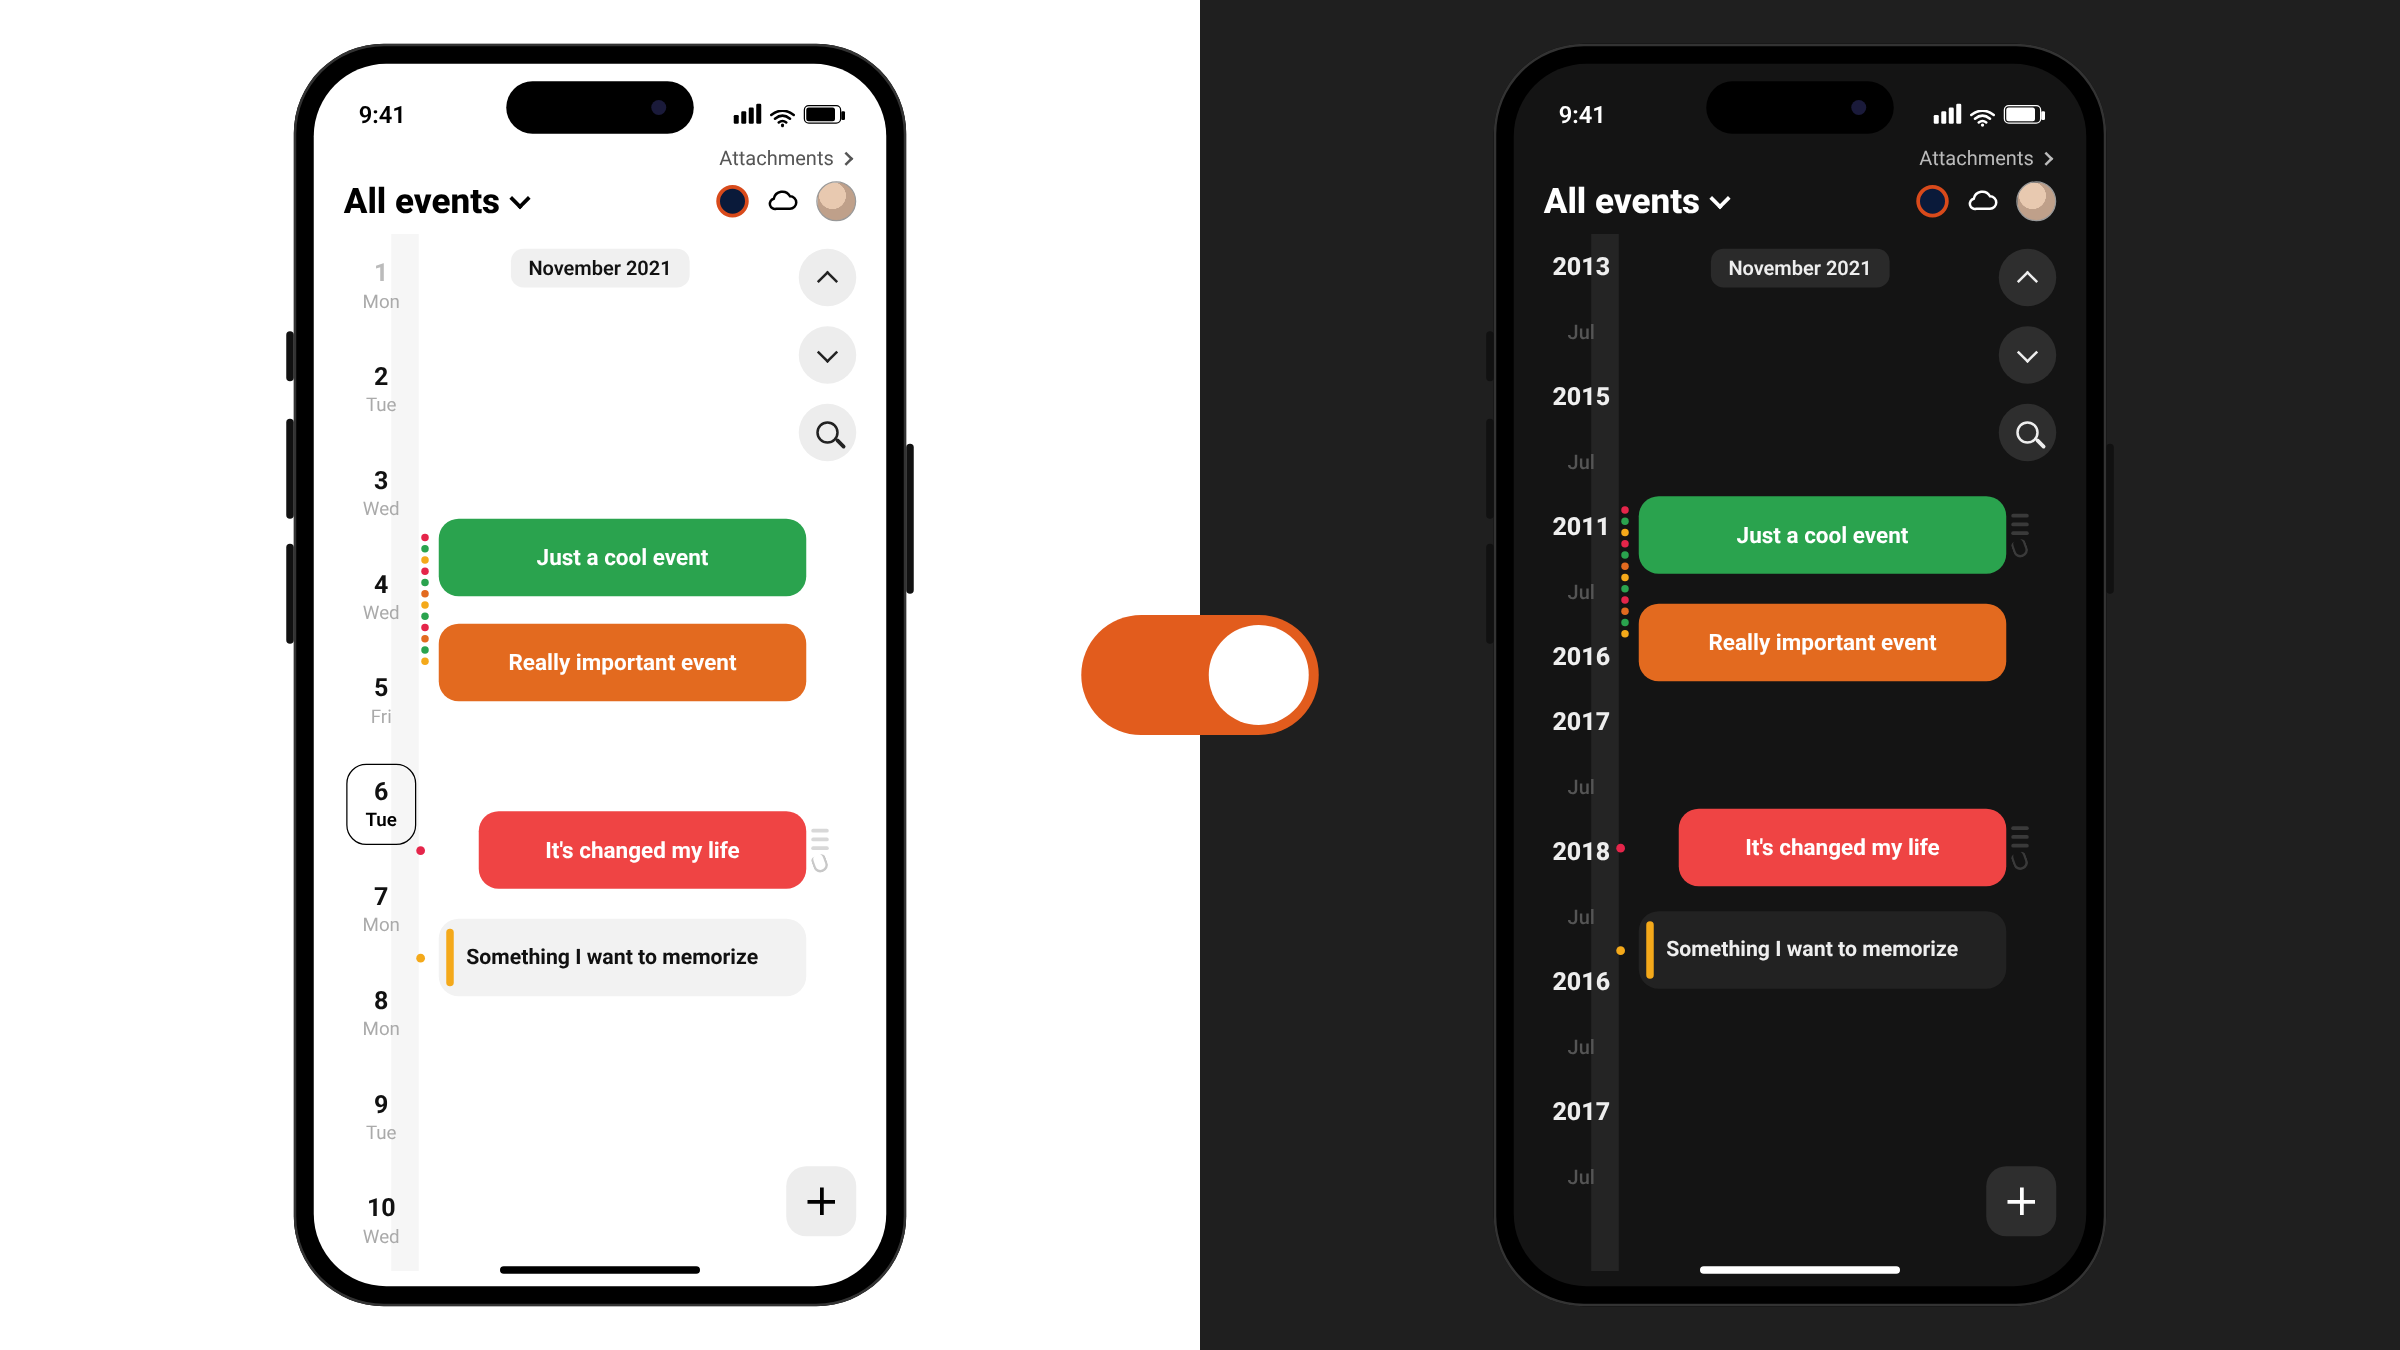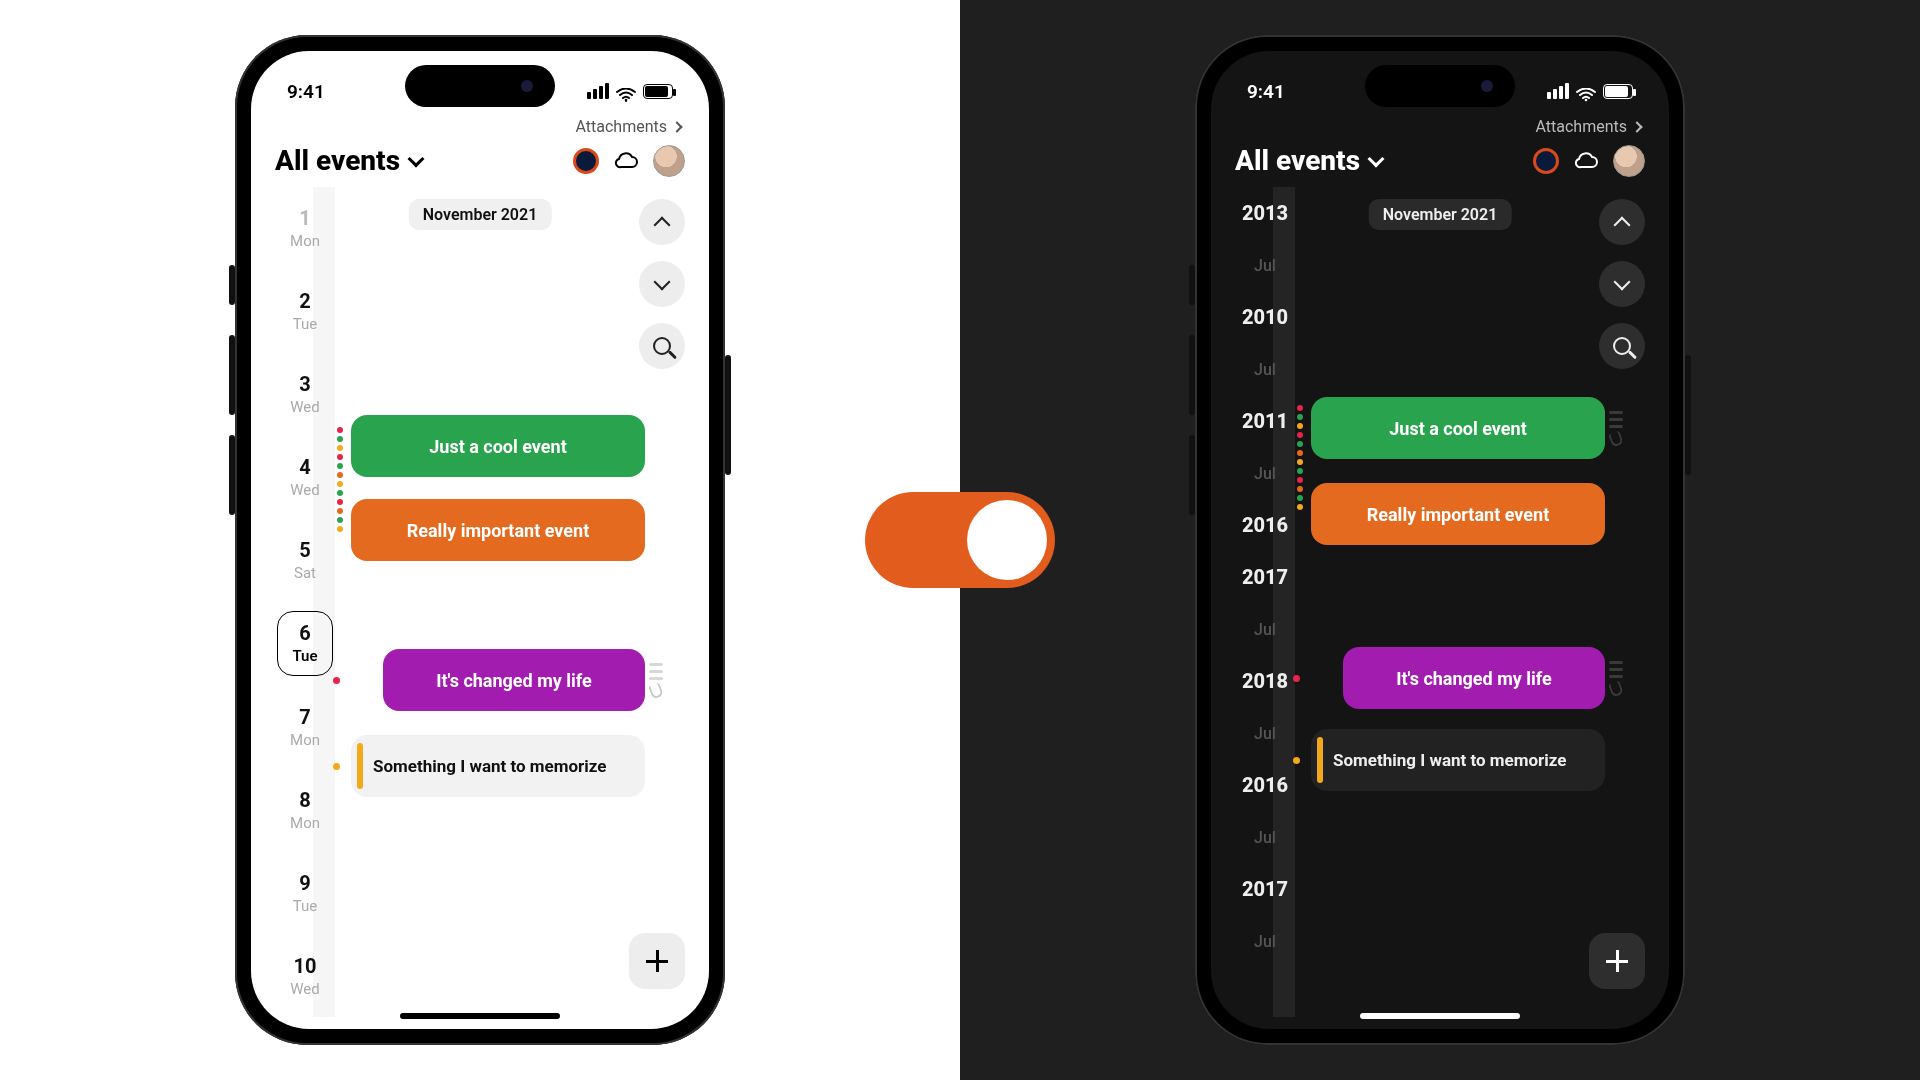--- a/index.html
+++ b/index.html
@@ -111,21 +111,21 @@
   .dark .day.jul .num{ color:#555;}
 
   .events{ position:absolute; left:100px; right:64px; top:0; bottom:0; }
   .dots-col{ position:absolute; width:10px; display:flex; flex-direction:column; gap:3px; align-items:center;}
   .dots-col span{ width:6px;height:6px;border-radius:50%; }
   .dot-mini{ position:absolute; width:7px;height:7px;border-radius:50%;}
 
   .event{ position:absolute; left:0; right:0; height:62px; border-radius:16px; display:flex; align-items:center; justify-content:center; font-size:18px; font-weight:700;}
   .ev-green { background:#2aa34e; color:#fff;}
   .ev-orange{ background:#e36a1f; color:#fff;}
-  .ev-red   { background:#a21caf; color:#fff;margin-left:32px;}
+  .ev-red   { background:#ef4444; color:#fff;margin-left:32px;}
   .ev-memo  { position:absolute; left:0; right:0; height:62px; border-radius:16px; display:flex; align-items:center; padding:0 16px 0 22px; font-size:17px; font-weight:700;}
   .light .ev-memo{ background:#f2f2f2; color:#111;}
   .dark  .ev-memo{ background:#222; color:#eee;}
   .memo-bar{ position:absolute; left:6px; top:8px; bottom:8px; width:6px; border-radius:4px; background:#f4a91a;}
   .ev-side{ position:absolute; right:-18px; width:14px; display:flex; flex-direction:column; gap:4px; align-items:center;}
   .ev-side span{ width:14px; height:3px; border-radius:2px;}
   .light .ev-side span{ background:#d8d8d8;}
   .dark  .ev-side span{ background:#3a3a3a;}
   .ev-clip{ width:12px;height:14px; border:2px solid; border-radius:5px 5px 8px 8px; border-top:none; transform:rotate(-20deg);}
   .light .ev-clip{ border-color:#c8c8c8;}
@@ -228,21 +228,21 @@
             <div class="day">
               <div class="num">3</div>
               <div class="dow">Wed</div>
             </div>
             <div class="day">
               <div class="num">4</div>
               <div class="dow">Wed</div>
             </div>
             <div class="day">
               <div class="num">5</div>
-              <div class="dow">Sat</div>
+              <div class="dow">Fri</div>
             </div>
             <div class="day today">
               <div class="num">6</div>
               <div class="dow">Tue</div>
             </div>
             <div class="day">
               <div class="num">7</div>
               <div class="dow">Mon</div>
             </div>
             <div class="day">
@@ -368,21 +368,21 @@
 
         <div class="rail" id="dark-rail">
           <div class="rail-bg"></div>
         <div class="day year" style="height: 52px;">
               <div class="num">2013</div>
             </div>
             <div class="day jul" style="height: 52px;">
               <div class="num">Jul</div>
             </div>
             <div class="day year" style="height: 52px;">
-              <div class="num">2010</div>
+              <div class="num">2015</div>
             </div>
             <div class="day jul" style="height: 52px;">
               <div class="num">Jul</div>
             </div>
             <div class="day year" style="height: 52px;">
               <div class="num">2011</div>
             </div>
             <div class="day jul" style="height: 52px;">
               <div class="num">Jul</div>
             </div>

